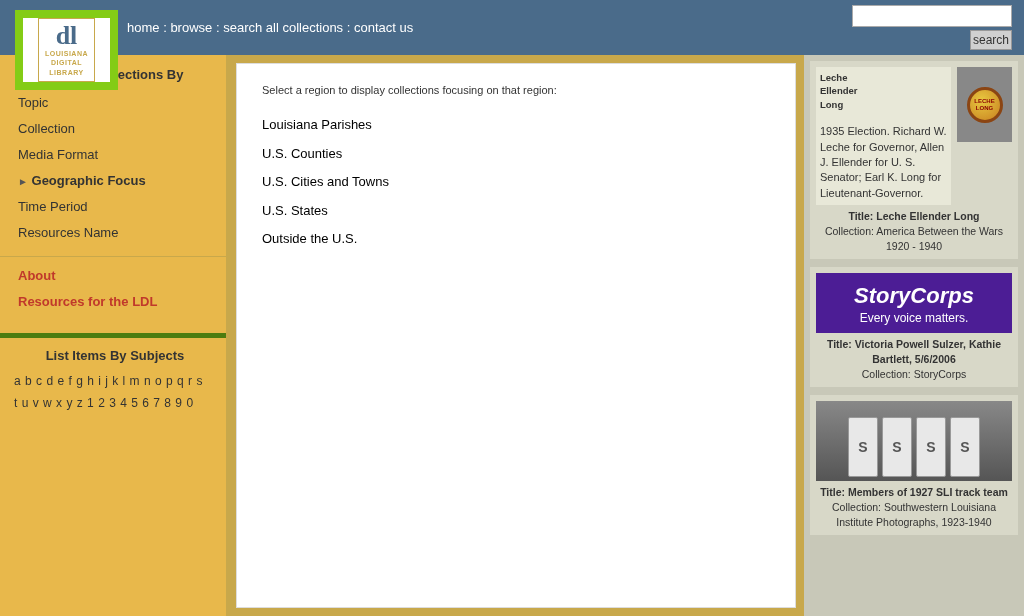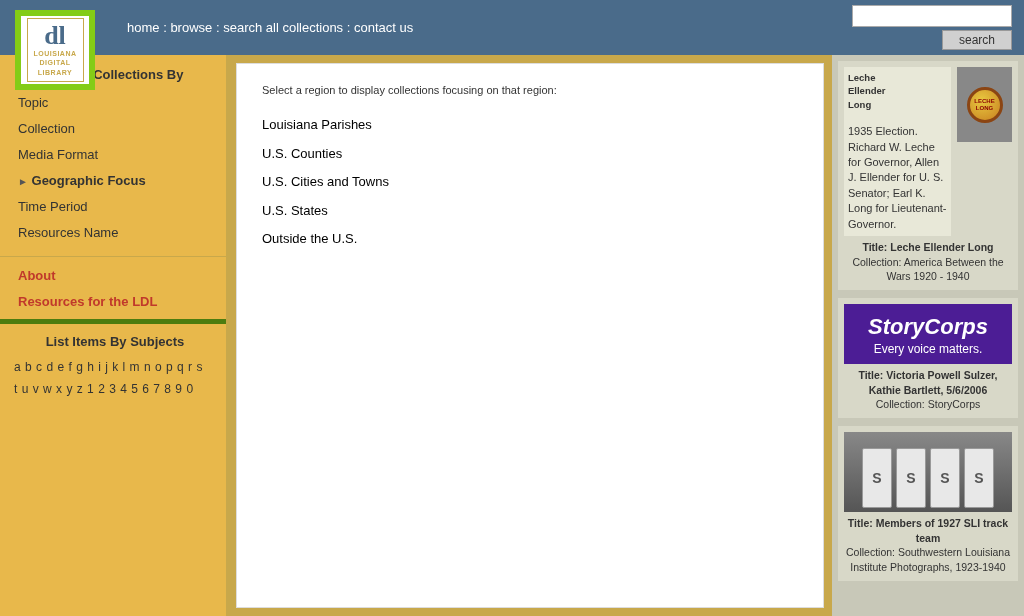--- a/index.html
+++ b/index.html
@@ -8,22 +8,22 @@
     
     #header {
       background: #4a6b8a;
       display: flex;
       align-items: center;
       padding: 8px 12px;
       height: 55px;
     }
     #logo-box {
       background: #fff;
-      border: 6px solid #84cc16;
-      width: 80px;
+      border: 8px solid #84cc16;
+      width: 103px;
       height: 80px;
       display: flex;
       flex-direction: column;
       align-items: center;
       justify-content: center;
       position: absolute;
       top: 10px;
       left: 15px;
       z-index: 10;
     }
@@ -68,21 +68,21 @@
     }
     #search-input {
       width: 160px;
       padding: 3px 5px;
       border: 1px solid #aaa;
       font-size: 12px;
     }
     #search-button {
       background: #d0d0d0;
       border: 1px solid #999;
-      padding: 2px 16px;
+      padding: 2px 2px;
       font-size: 12px;
       cursor: pointer;
       color: #333;
     }
 
     
     #main-wrapper {
       display: flex;
       height: calc(616px - 55px);
     }
@@ -114,21 +114,21 @@
     }
     .geo-focus-item {
       display: flex;
       align-items: center;
       gap: 4px;
     }
     .arrow-icon { font-size: 10px; color: #555; }
     .geo-link { font-weight: bold; }
 
     #about-section {
-      padding: 6px 10px 4px 18px;
+      padding: 6px 10px 18px 18px;
       border-top: 1px solid #c8a84b;
     }
     #about-section a {
       display: block;
       color: #c0392b;
       font-weight: bold;
       text-decoration: none;
       font-size: 13px;
       line-height: 2;
     }
@@ -176,21 +176,21 @@
       line-height: 2.2;
     }
     #region-links li a {
       color: #000;
       text-decoration: none;
       font-size: 13px;
     }
 
     
     #right-sidebar {
-      width: 192px;
+      width: 220px;
       background: #c8c8b8;
       flex-shrink: 0;
       padding: 6px 6px;
       overflow-y: auto;
       display: flex;
       flex-direction: column;
       gap: 8px;
     }
 
     

